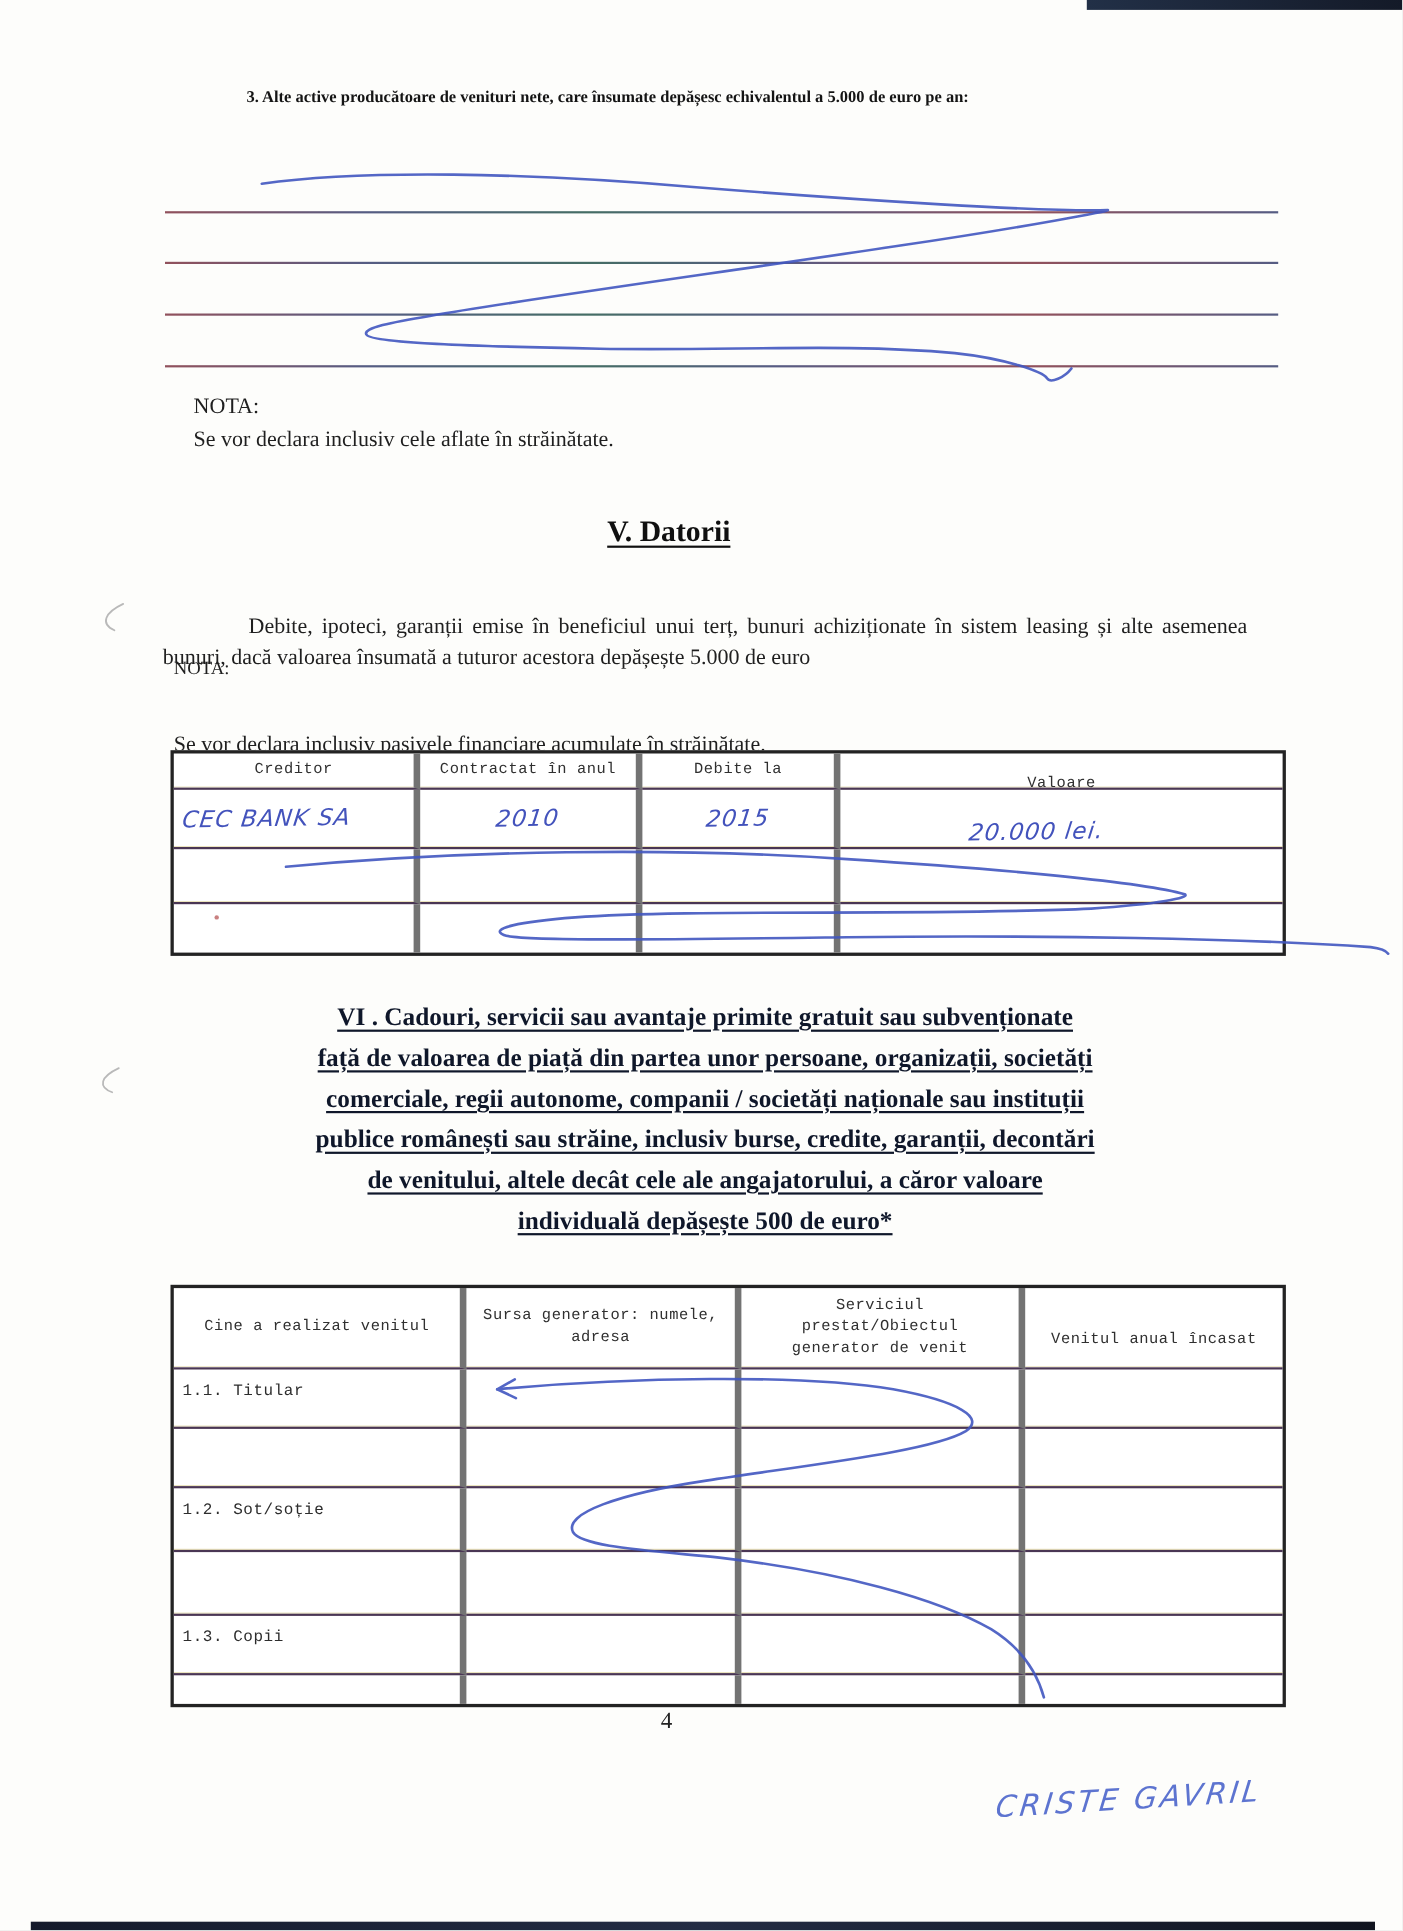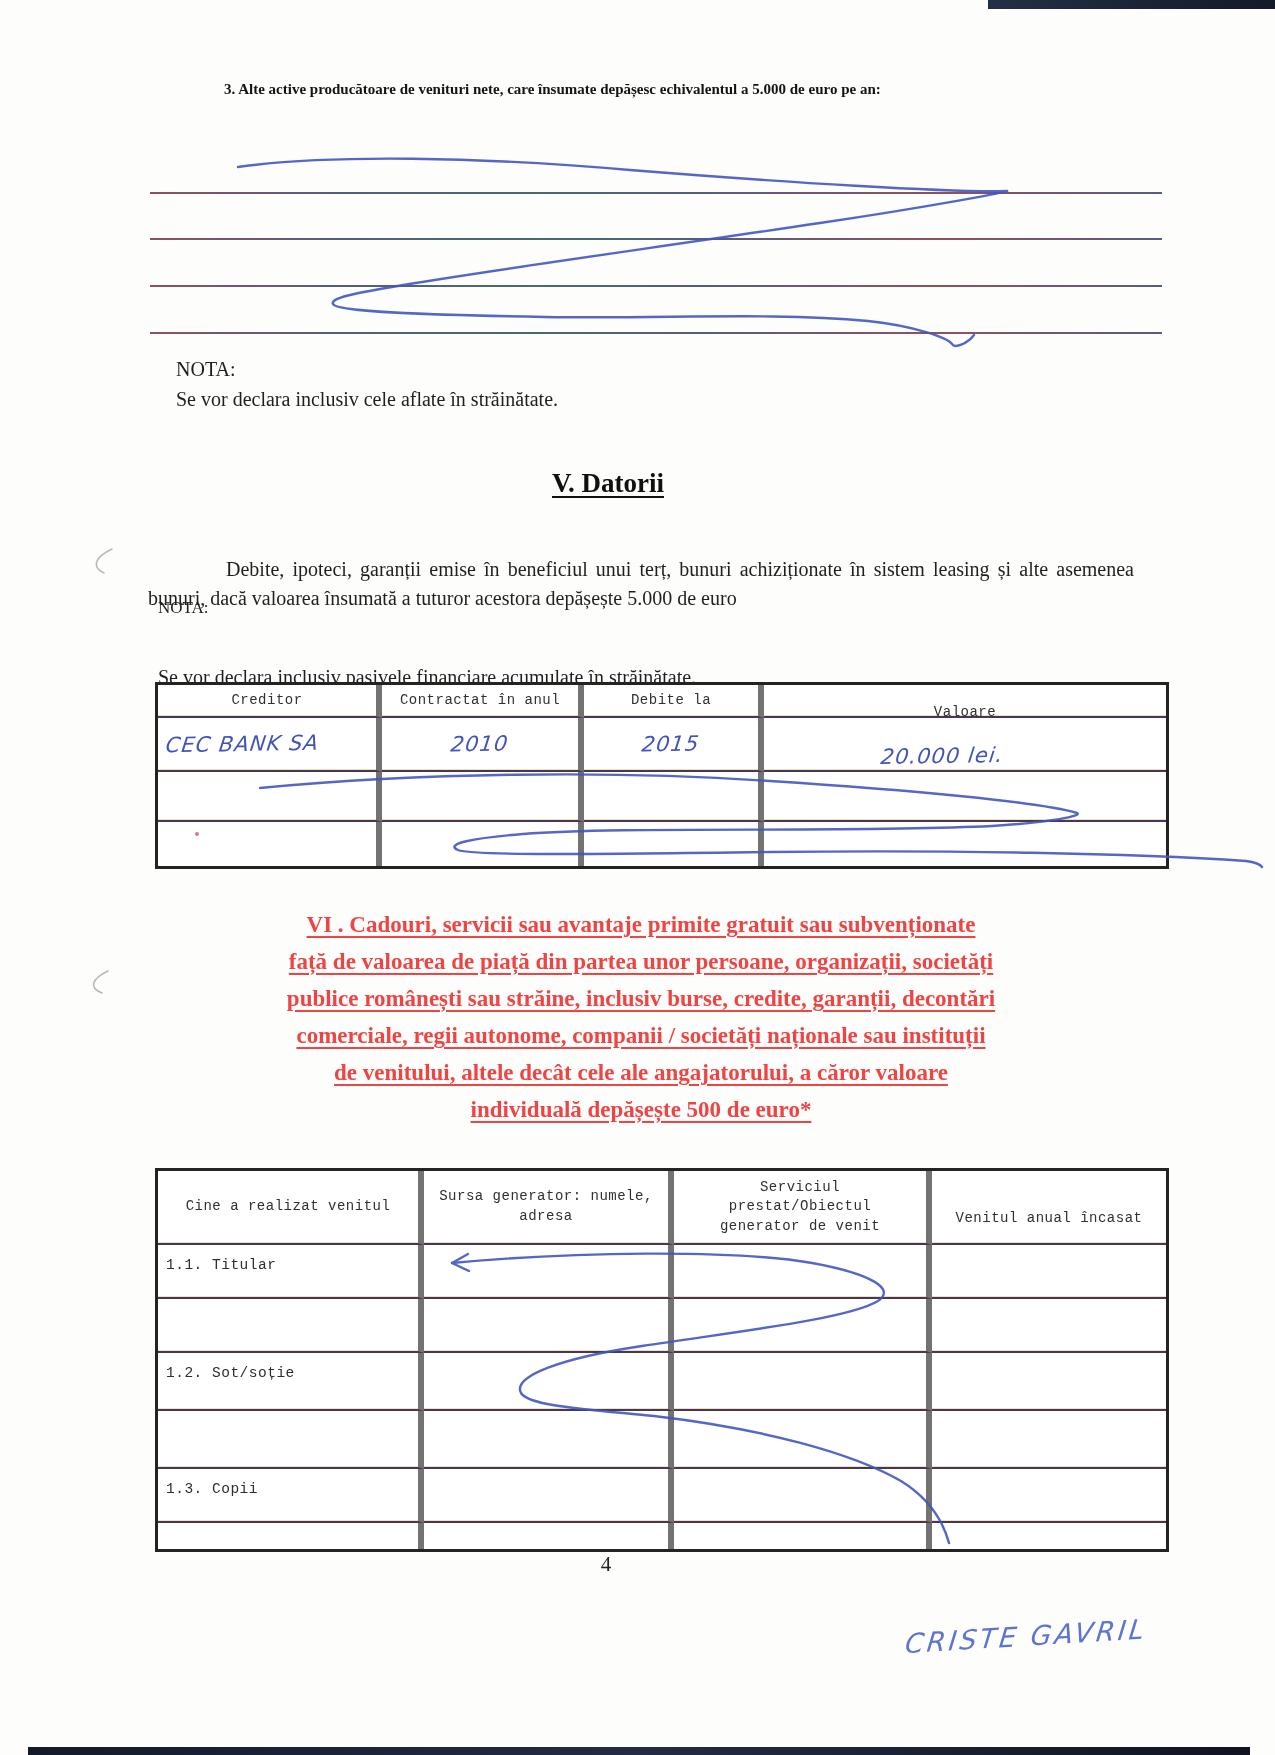--- a/index.html
+++ b/index.html
@@ -35,21 +35,21 @@
   .cell.lastrow{border-bottom:none;box-shadow:none;}
   .hcell{display:flex;align-items:center;justify-content:center;text-align:center;
     font-family:"Liberation Mono",monospace;font-size:14px;color:#303030;letter-spacing:.5px;white-space:pre-line;line-height:1.4;}
   .labelcell{font-family:"Liberation Mono",monospace;font-size:14.5px;color:#2d2d2d;padding:12px 0 0 8px;letter-spacing:.5px;}
   .handcell{display:flex;align-items:center;justify-content:center;}
   .hand{font-family:"DejaVu Sans",sans-serif;font-style:italic;color:#4353bc;font-size:21px;letter-spacing:1px;
     display:inline-block;transform:skewX(-8deg) rotate(-1deg);}
   .hand-creditor{justify-content:flex-start;padding-left:8px;}
   .hand-val{padding-right:46px;}
   
-  .s6title{position:absolute;left:148px;top:906px;width:986px;text-align:center;font-weight:bold;font-size:23px;color:#ef4444;line-height:37px;}
+  .s6title{position:absolute;left:148px;top:906px;width:986px;text-align:center;font-weight:bold;font-size:23px;color:#0f172a;line-height:37px;}
   .s6title div{text-decoration:underline;text-decoration-thickness:2px;text-underline-offset:4px;}
   
   .pagenum{position:absolute;left:0;top:1552px;width:1212px;text-align:center;font-size:21px;color:#222;}
   .signature{position:absolute;left:905px;top:1618px;width:330px;
     font-family:"DejaVu Sans",sans-serif;font-style:italic;font-size:27px;color:#5069cd;letter-spacing:3px;
     transform:rotate(-3.5deg) skewX(-10deg);opacity:.92;}
   .penlayer{position:absolute;left:0;top:0;pointer-events:none;z-index:6;}
 </style>
 </head>
 <body>
@@ -101,22 +101,22 @@
 
     <div class="cell lastrow"></div>
     <div class="cell lastrow"></div>
     <div class="cell lastrow"></div>
     <div class="cell lastcol lastrow"></div>
   </div>
 
   <div class="s6title">
     <div>VI .  Cadouri, servicii sau avantaje primite gratuit sau subvenționate</div>
     <div>față de valoarea de piață din partea unor persoane, organizații, societăți</div>
+    <div>comerciale, regii autonome, companii / societăți naționale sau instituții</div>
     <div>publice românești sau străine, inclusiv burse, credite, garanții, decontări</div>
-    <div>comerciale, regii autonome, companii / societăți naționale sau instituții</div>
     <div>de venitului, altele decât cele ale angajatorului, a căror valoare</div>
     <div>individuală depășește 500 de euro*</div>
   </div>
 
   <div class="gridtable table2">
     <div class="cell hcell">Cine a realizat venitul</div>
     <div class="cell hcell">Sursa generator: numele,
 adresa</div>
     <div class="cell hcell">Serviciul
 prestat/Obiectul

